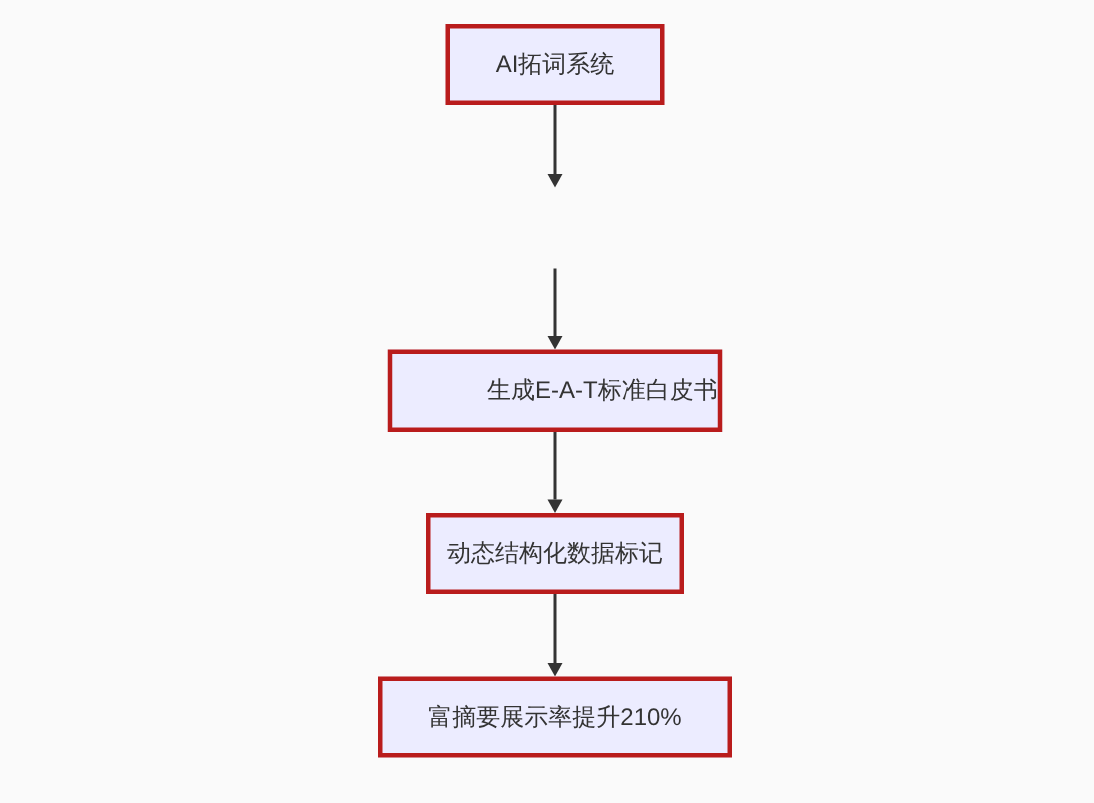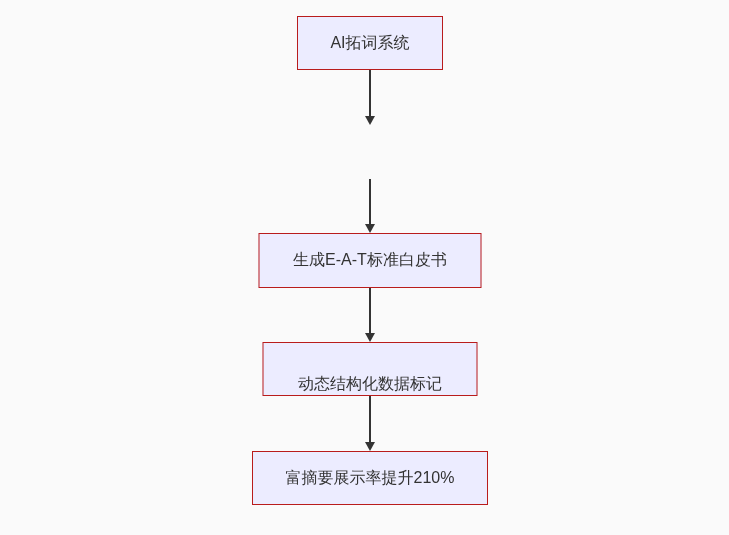--- a/index.html
+++ b/index.html
@@ -16,32 +16,32 @@
     width: 729px;
     height: 535px;
   }
   .node {
     position: absolute;
     left: 370px;
     transform: translateX(-50%);
     box-sizing: border-box;
     height: 54px;
     background: #ECECFF;
-    border: 1px solid #b91c1c;
+    border: 3px solid #b91c1c;
     display: flex;
     align-items: center;
     justify-content: center;
     font-size: 16px;
     color: #333333;
     white-space: nowrap;
   }
   .n1 { top: 16px;  width: 146px; }
   .n2 { top: 125px; width: 196px; }
-  .n3 { top: 233px; width: 223px; height: 55px; }
-  .n4 { top: 342px; width: 215px; align-items: flex-end; }
+  .n3 { top: 233px; width: 223px; height: 55px; justify-content: flex-end; }
+  .n4 { top: 342px; width: 172px; }
   .n5 { top: 451px; width: 236px; }
 
   .arrow {
     position: absolute;
     left: 370px;
     transform: translateX(-50%);
     width: 10px;
     display: flex;
     flex-direction: column;
     align-items: center;

